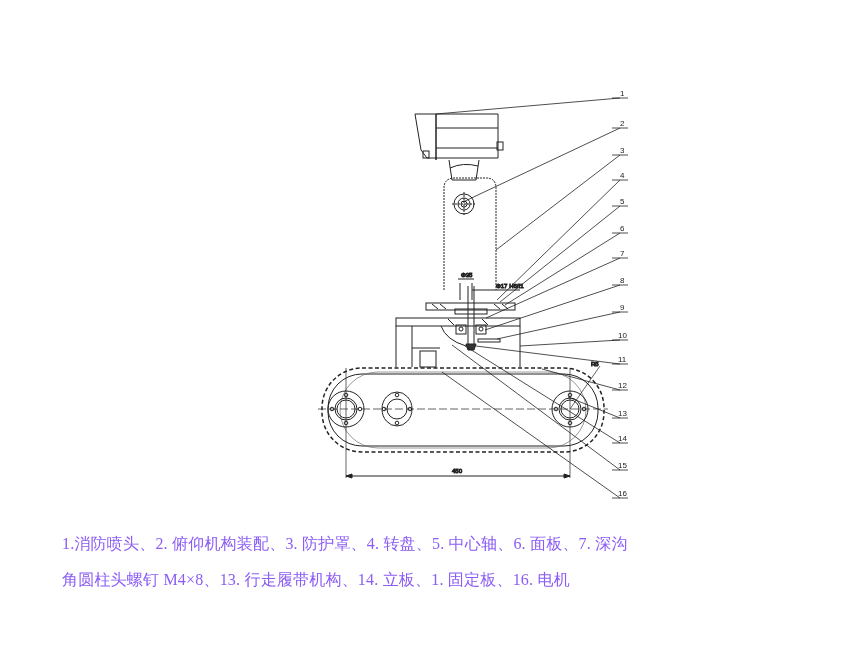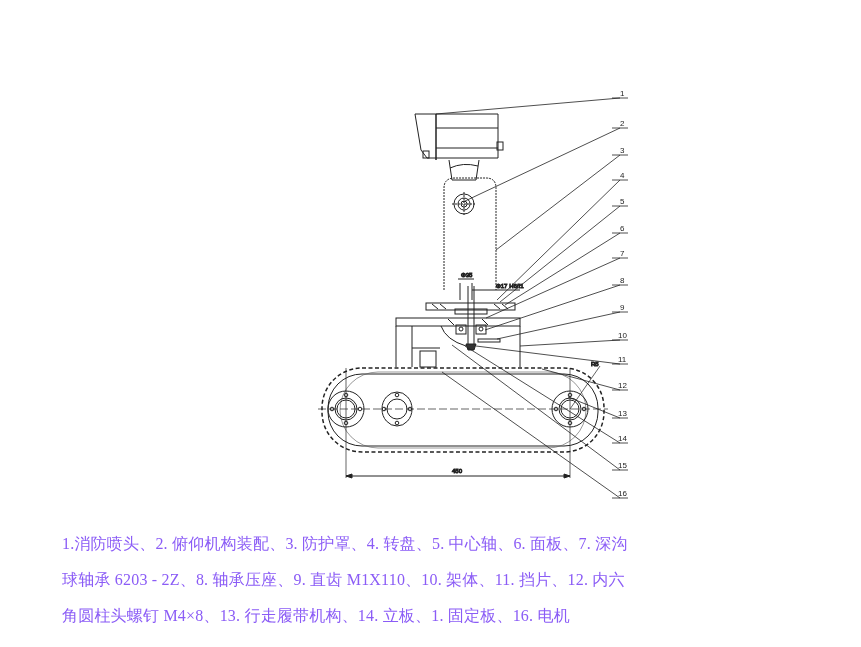--- a/index.html
+++ b/index.html
@@ -172,15 +172,14 @@
     <text class="lbl" x="618" y="388">12</text>
     <text class="lbl" x="618" y="416">13</text>
     <text class="lbl" x="618" y="441">14</text>
     <text class="lbl" x="618" y="468">15</text>
     <text class="lbl" x="618" y="496">16</text>
   </g>
 </svg>
 
 <div id="caption">
   <div>1.消防喷头、2. 俯仰机构装配、3. 防护罩、4. 转盘、5. 中心轴、6. 面板、7. 深沟</div>
-  <div>球轴承 6203 - 2Z、8. 轴承压座、9. 直齿 M1X110、10. 架体、11. 挡片、12. 内六</div>
   <div>角圆柱头螺钉 M4×8、13. 行走履带机构、14. 立板、1. 固定板、16. 电机</div>
 </div>
 
 </body></html>

